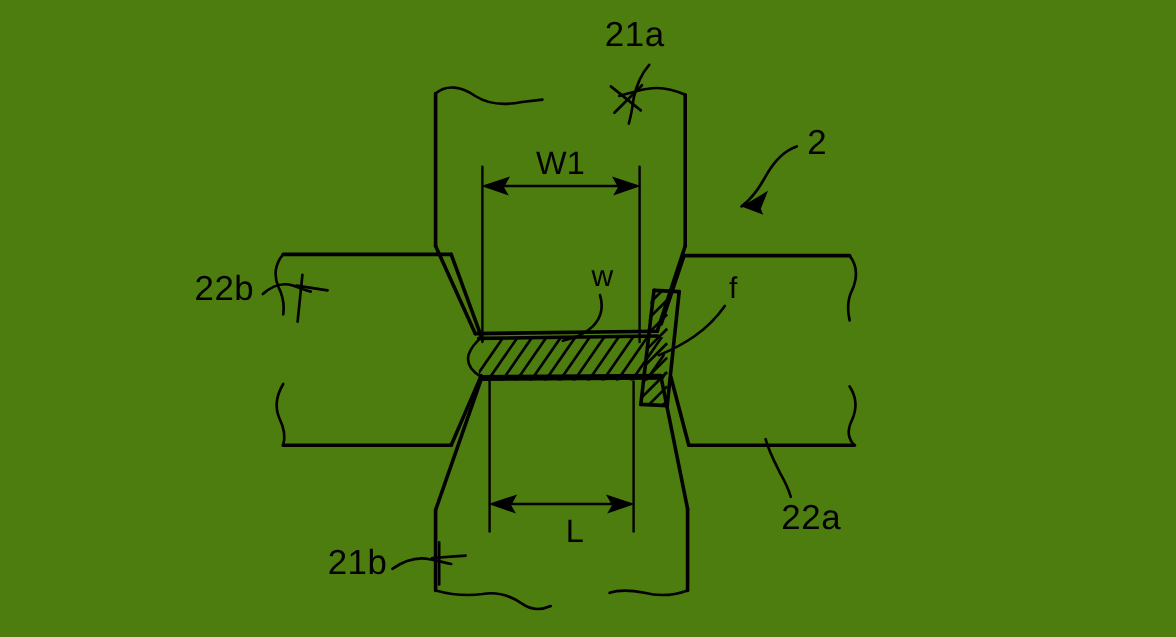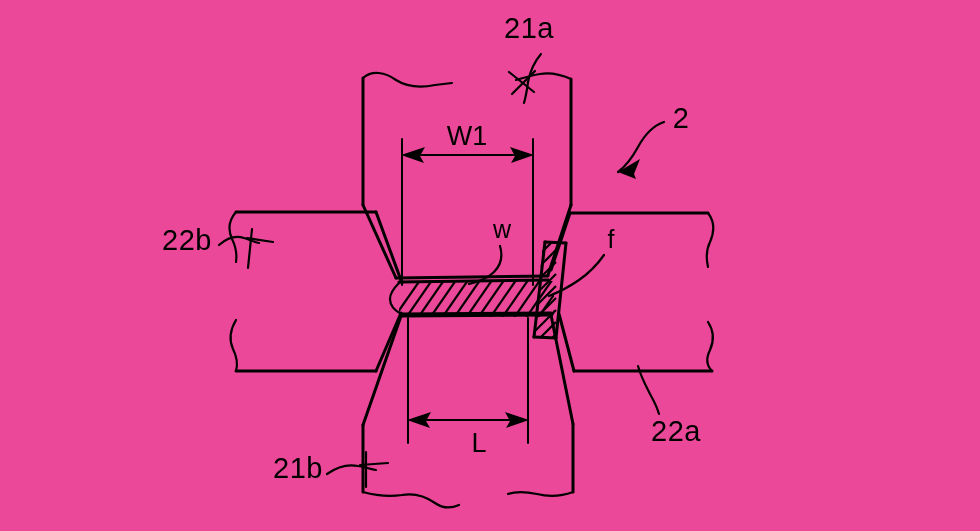--- a/index.html
+++ b/index.html
@@ -4,21 +4,21 @@
 <style>
   html, body {
     margin: 0;
     padding: 0;
     background: #ffffff;
   }
   #figure-root {
     position: relative;
     width: 980px;
     height: 531px;
-    background: #ec4899;
+    background: #4d7c0f;
     font-family: "Liberation Sans", sans-serif;
     overflow: hidden;
   }
   #figure-svg {
     display: block;
     width: 980px;
     height: 531px;
   }
   .stroke {
     fill: none;

